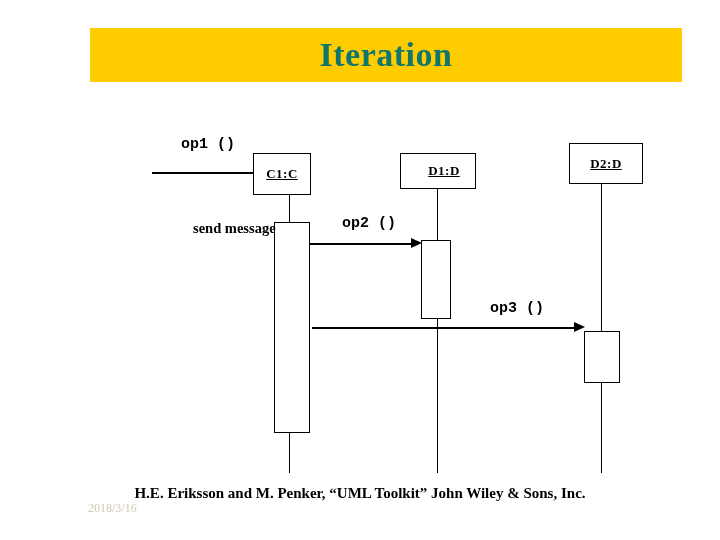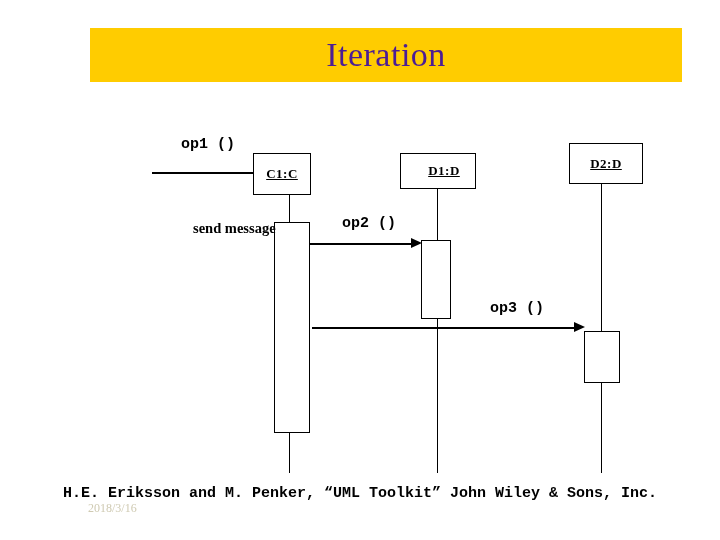--- a/index.html
+++ b/index.html
@@ -31,23 +31,23 @@
   }
   #title-text {
     position: absolute;
     left: 0;
     top: 0;
     width: 592px;
     height: 40px;
     line-height: 54px;
     text-align: center;
     font-family: "Liberation Serif", serif;
-    font-weight: normal;
+    font-weight: bold;
     font-size: 34px;
-    color: #4c1d95;
+    color: #0f766e;
     letter-spacing: 0.5px;
   }
 
   
   #diagram {
     position: absolute;
     left: 0;
     top: 0;
     width: 720px;
     height: 540px;
@@ -122,21 +122,21 @@
   }
   #side-note div { white-space: nowrap; margin-left: 45px; }
 
   
   #footer-citation {
     position: absolute;
     left: 0;
     top: 485px;
     width: 720px;
     text-align: center;
-    font-family: Liberation Mono, monospace;
+    font-family: Liberation Serif, serif;
     font-weight: bold;
     font-size: 15px;
     color: #000000;
     white-space: nowrap;
   }
   #footer-date {
     position: absolute;
     left: 88px;
     top: 501px;
     font-family: "Liberation Serif", serif;

